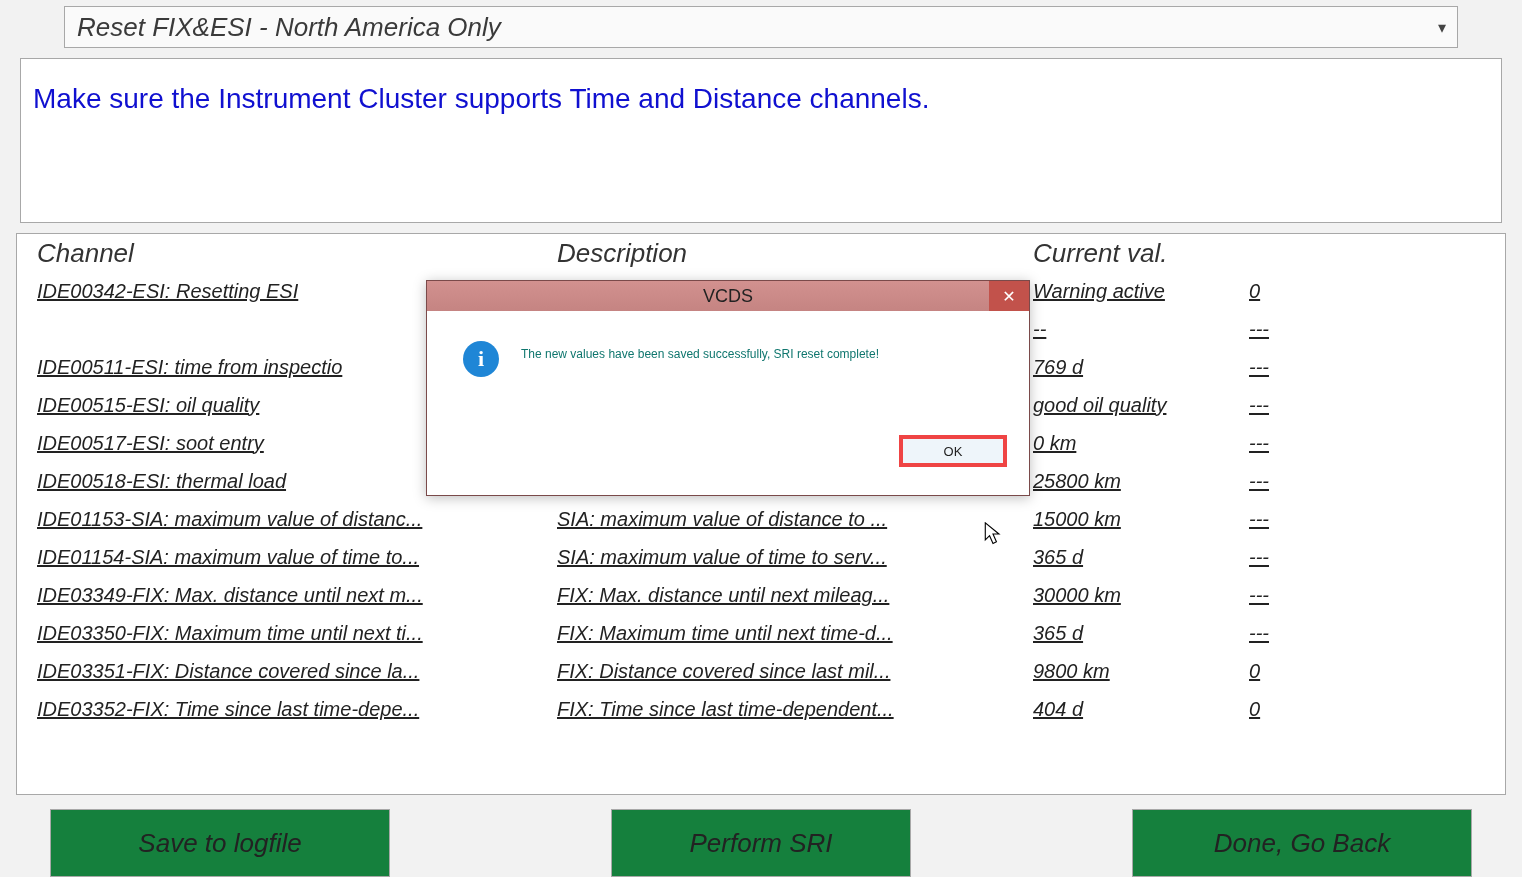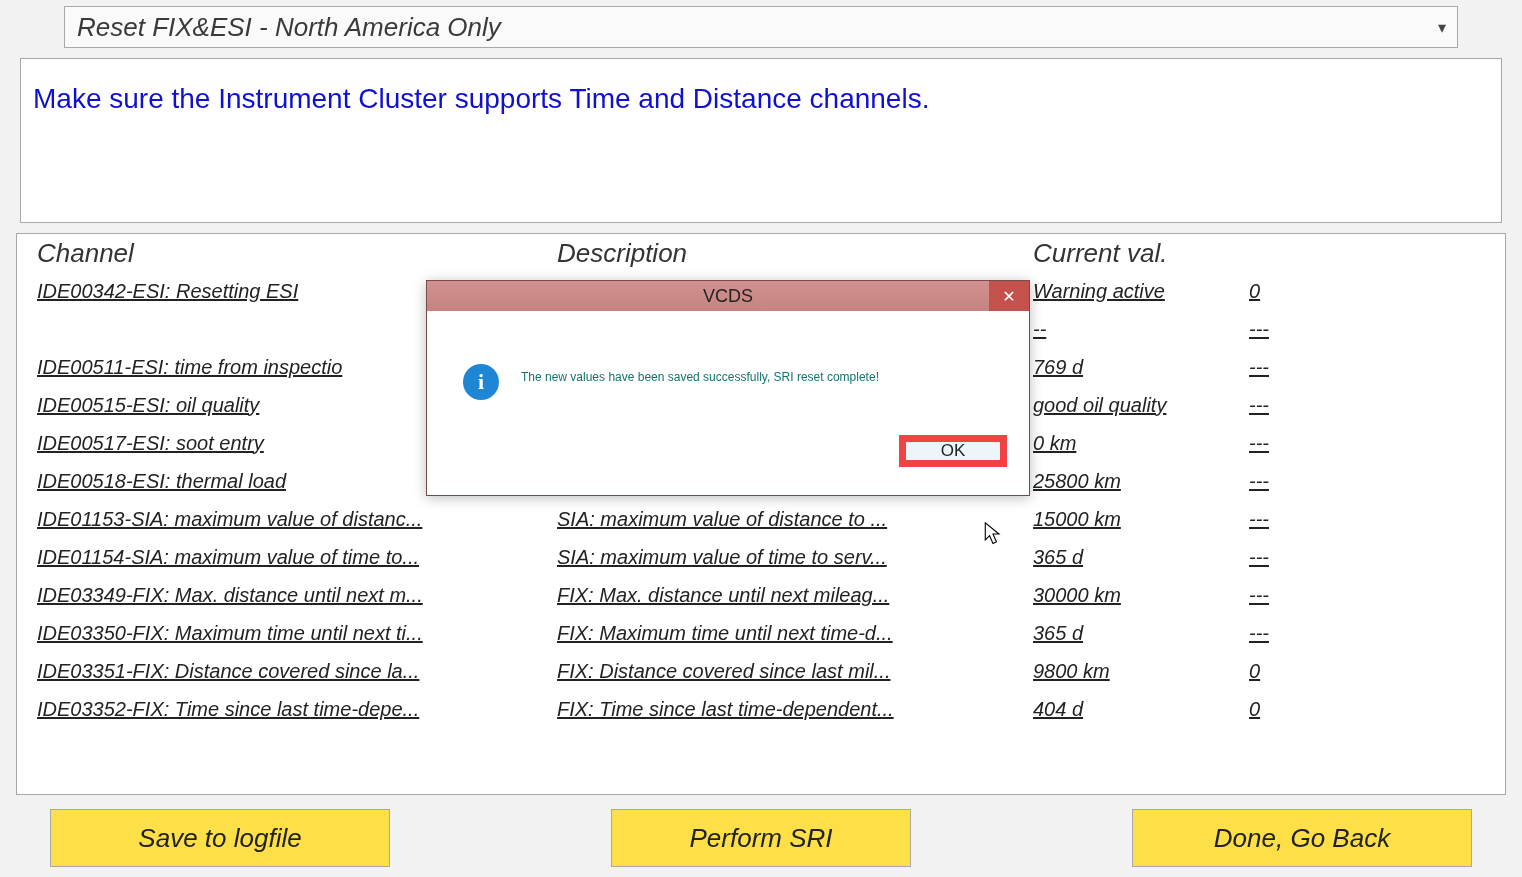--- a/index.html
+++ b/index.html
@@ -97,23 +97,23 @@
   .col-curr     { width: 216px; overflow: hidden; text-overflow: ellipsis; padding-right: 6px;}
   .col-new      { width: 200px; overflow: hidden; text-overflow: ellipsis; padding-right: 6px;}
 
   .button-row {
     display: flex;
     justify-content: space-between;
     padding: 0 40px;
     height: 58px;
   }
   .btn {
-    height: 58px;
+    height: 68px;
     border: 1px solid #a8a8a8;
-    background: #fde047;
+    background: #15803d;
     display: flex;
     align-items: center;
     justify-content: center;
     font-size: 26px;
     font-style: italic;
     color: #222;
     cursor: pointer;
   }
   .btn-save   { width: 340px; }
   .btn-perform{ width: 300px; }
@@ -125,21 +125,20 @@
     left: 426px;
     top: 280px;
     width: 604px;
     height: 216px;
     background: #ffffff;
     border: 1px solid #7a4a4a;
     box-shadow: 0 2px 12px rgba(0,0,0,0.25);
     z-index: 100;
     display: flex;
     flex-direction: column;
-    gap: 23px;
   }
   .dialog-titlebar {
     height: 30px;
     background: linear-gradient(#d2918f, #c58482);
     display: flex;
     align-items: center;
     justify-content: center;
     position: relative;
     color: #222;
     font-size: 18px;
@@ -187,26 +186,26 @@
   .dialog-footer {
     height: 60px;
     display: flex;
     align-items: flex-start;
     justify-content: flex-end;
     padding: 0 22px 0 0;
   }
   .dialog-ok {
     width: 108px;
     height: 32px;
-    border: 7px solid #ef4444;
+    border: 4px solid #ef4444;
     background: #eef5fa;
     display: flex;
     align-items: center;
     justify-content: center;
-    font-size: 17px;
+    font-size: 13px;
     color: #222;
     cursor: pointer;
   }
 
   .cursor {
     position: absolute;
     left: 984px;
     top: 522px;
     width: 18px;
     height: 24px;

